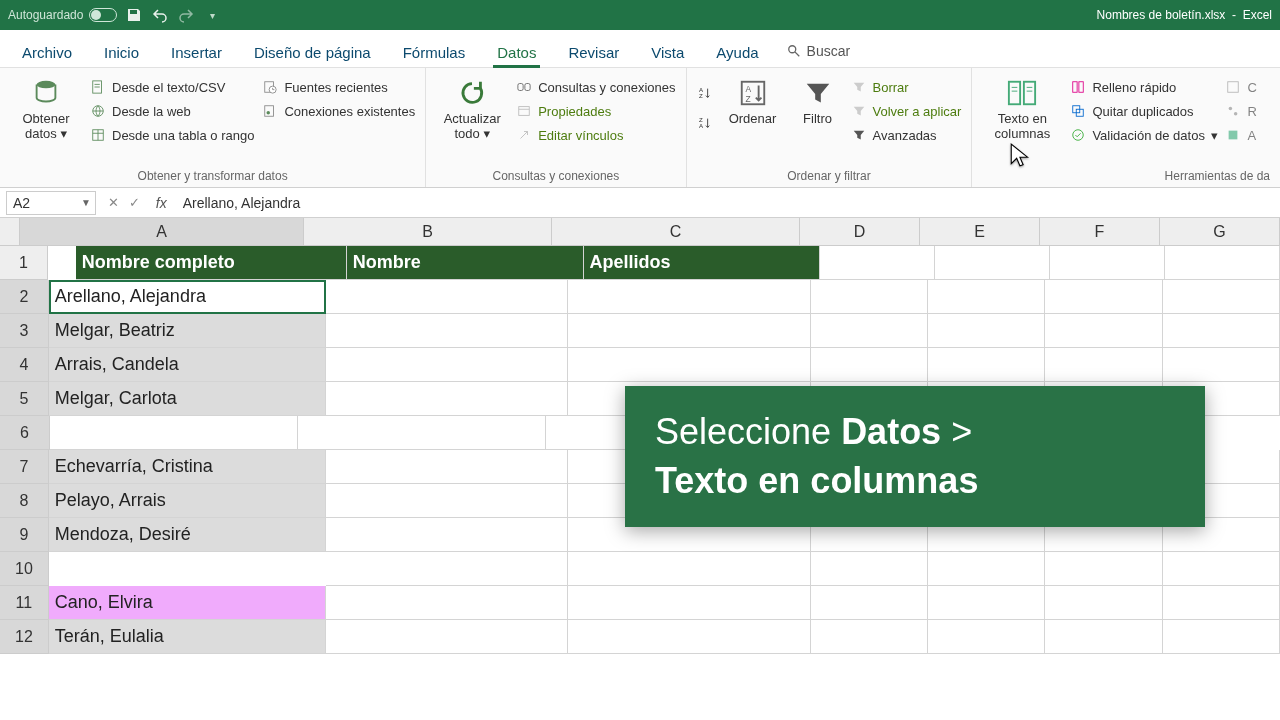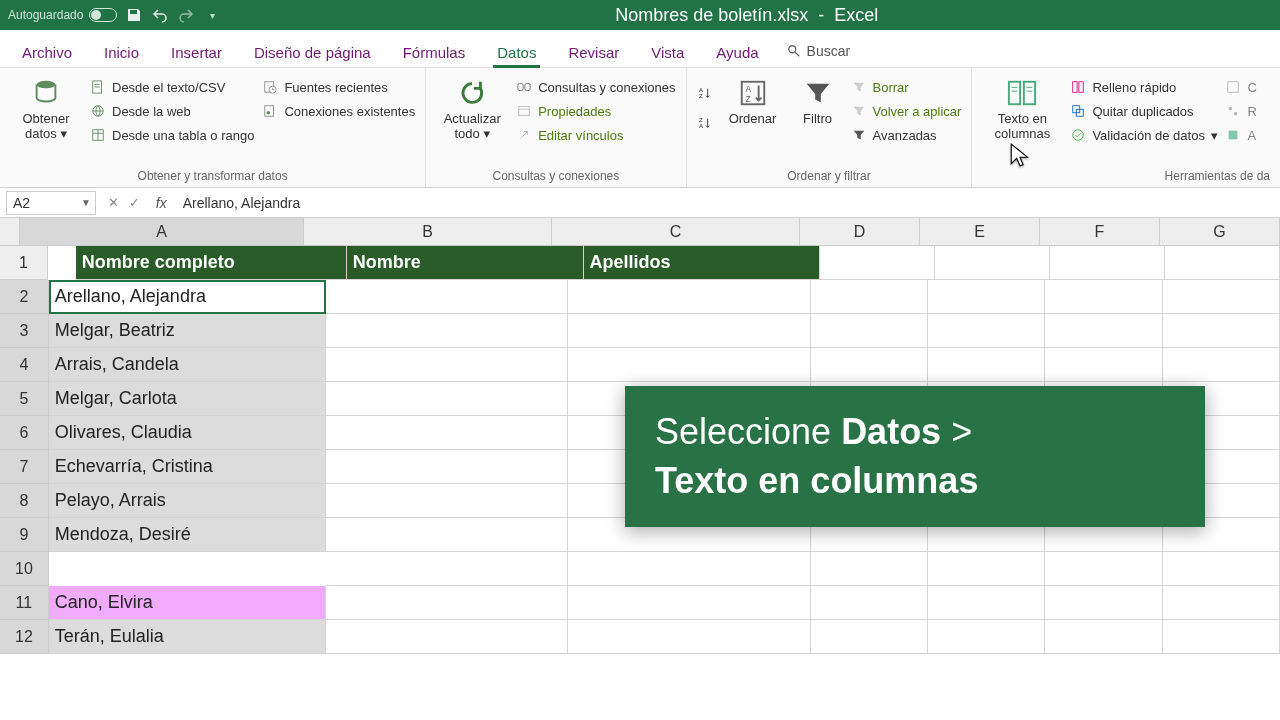--- a/index.html
+++ b/index.html
@@ -15,42 +15,42 @@
 
   
   .titlebar {
     background: #217346;
     height: 30px;
     display:flex; align-items:center;
     color:#fff; font-size:12px;
     padding:0 8px;
   }
   .titlebar .left { display:flex; align-items:center; gap:8px; flex:0 0 auto;}
-  .titlebar .center { flex:1; text-align:center; font-size:18px;}
+  .titlebar .center { flex:1; text-align:right; font-size:12px;}
   .titlebar .autosave { display:flex; align-items:center; gap:6px; color:#cfe6d8;}
   .toggle {
     width:28px; height:14px; border:1px solid #cfe6d8; border-radius:8px; position:relative;
   }
   .toggle::after{content:"";position:absolute;left:1px;top:1px;width:10px;height:10px;border-radius:50%;background:#cfe6d8;}
   .qat-icon { width:18px; height:18px; display:flex;align-items:center;justify-content:center; opacity:.9;}
   .qat-icon svg{width:16px;height:16px;}
 
   
   .ribbon-tabs {
     background:#fff;
     height:38px;
     display:flex; align-items:flex-end;
     padding:0 8px;
     border-bottom:1px solid #e1e1e1;
     gap:4px;
   }
   .ribbon-tabs .tab {
     padding:8px 14px 6px;
     font-size:15px;
-    color:#701a75;
+    color:#0c4a6e;
     cursor:pointer;
     position:relative;
   }
   .ribbon-tabs .tab.active {
     color:#217346;
     font-weight:400;
   }
   .ribbon-tabs .tab.active::after{
     content:""; position:absolute; left:10px; right:10px; bottom:-1px; height:3px; background:#217346;
   }
@@ -532,21 +532,20 @@
         <div class="cell" style="width: 284px; background: rgb(220, 220, 220);">Melgar, Carlota</div>
         <div class="cell" style="width: 248px;"></div>
         <div class="cell" style="width: 248px;"></div>
         <div class="cell" style="width: 120px;"></div>
         <div class="cell" style="width: 120px;"></div>
         <div class="cell" style="width: 120px;"></div>
         <div class="cell" style="width: 120px;"></div>
       </div>
       <div class="row">
         <div class="row-h sel">6</div>
-        <div class="cell" style="width: 284px; background: rgb(220, 220, 220);">Olivares, Claudia</div>
         <div class="cell" style="width: 248px;"></div>
         <div class="cell" style="width: 248px;"></div>
         <div class="cell" style="width: 120px;"></div>
         <div class="cell" style="width: 120px;"></div>
         <div class="cell" style="width: 120px;"></div>
         <div class="cell" style="width: 120px;"></div>
       </div>
       <div class="row">
         <div class="row-h sel">7</div>
         <div class="cell" style="width: 284px; background: rgb(220, 220, 220);">Echevarría, Cristina</div>

